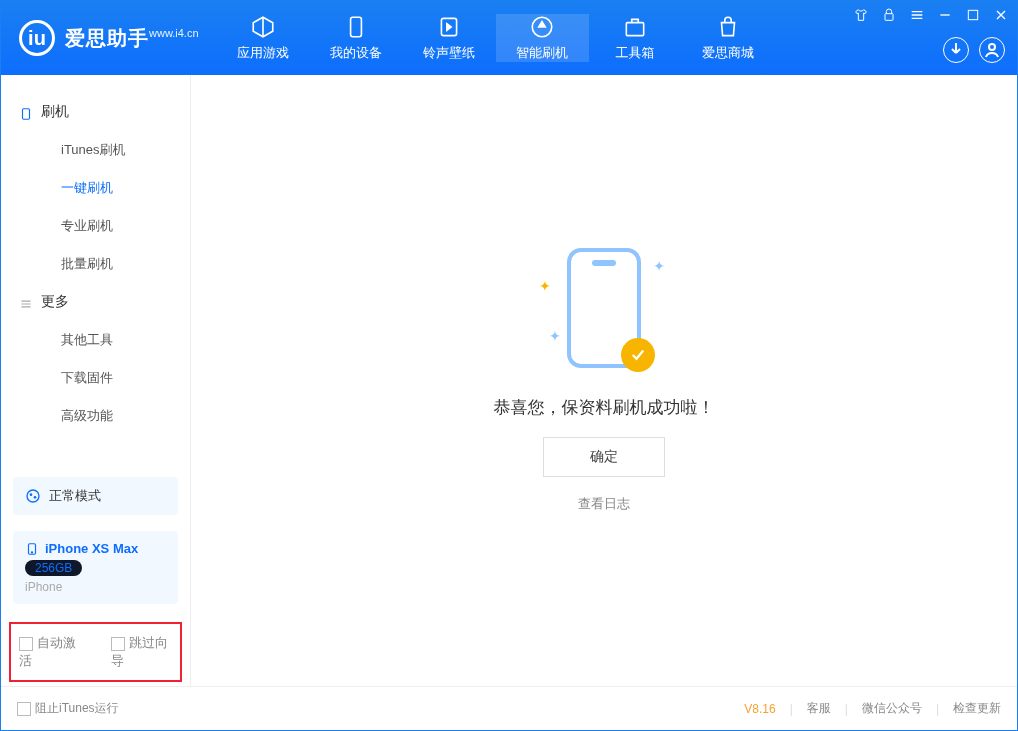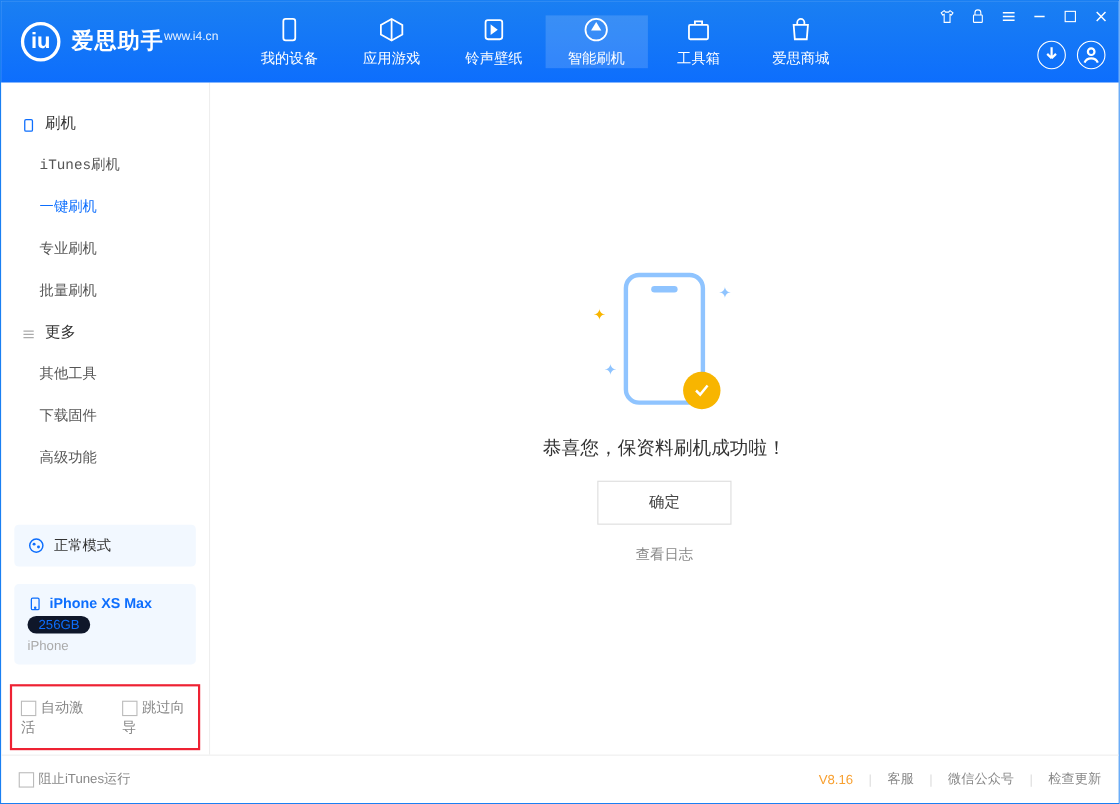--- a/index.html
+++ b/index.html
@@ -16,21 +16,21 @@
 .tab.active { background: rgba(255,255,255,.15); }
 .tab .ticon { width:26px; height:26px; display:flex; align-items:center; justify-content:center; }
 .tab svg { width:26px; height:26px; fill:none; stroke:#fff; stroke-width:1.5; }
 .winctl { position:absolute; right:8px; top:6px; display:flex; gap:12px; align-items:center; }
 .winctl span, .usercircles span { width:16px; height:16px; display:inline-flex; align-items:center; justify-content:center; cursor:pointer; color:#fff; font-size:14px; }
 .usercircles { position:absolute; right:12px; bottom:12px; display:flex; gap:10px; }
 .usercircles .circ { width:26px; height:26px; border:1.5px solid #fff; border-radius:50%; display:flex; align-items:center; justify-content:center; }
 .body { flex:1; display:flex; min-height:0; }
 .sidebar { width:190px; border-right:1px solid #eee; display:flex; flex-direction:column; padding-top:18px; }
 .cat { padding: 10px 18px; color:#333; font-size:14px; display:flex; align-items:flex-end; gap:8px; }
-.subitem { padding: 10px 18px 10px 35px; color:#555; font-size:13px; cursor:pointer;font-family:Liberation Mono, monospace; }
+.subitem { padding: 10px 18px 10px 60px; color:#555; font-size:13px; cursor:pointer; }
 .subitem.active { color:#0d6efd; }
 .sidebar-spacer { flex:1; }
 .modebox, .devbox { margin: 8px 12px; background:#f2f8ff; border-radius:4px; padding:10px 12px; font-size:13px; color:#333; display:flex; align-items:center; gap:8px; }
 .devbox { flex-direction:column; align-items:flex-start; gap:4px; }
 .devbox .devname { font-weight:600; color:#0d6efd; display:flex; align-items:center; gap:6px;}
 .devbox .capacity { background:#0f172a; color:#0d6efd; border-radius:10px; padding:1px 10px; font-size:12px; }
 .devbox .devtype { color:#aaa; font-size:12px; }
 .redbox { margin: 10px 8px 4px 8px; border:2px solid #e23; padding:10px 8px; display:flex; gap:31px; font-size:13px; color:#888; }
 .chk { width:14px; height:14px; border:1px solid #bbb; display:inline-block; vertical-align:middle; margin-right:4px; }
 .main { flex:1; display:flex; flex-direction:column; align-items:center; justify-content:center; gap:18px; }
@@ -57,33 +57,33 @@
       <div class="logo-mark">iu</div>
       <div class="logo-text">
         <span class="cn">爱思助手</span>
         <span class="url">www.i4.cn</span>
       </div>
     </div>
     <div class="tabs" id="tabs">
         <div class="tab">
           <span class="ticon">
             <svg viewBox="0 0 24 24">
-              <rect x="7" y="3" width="10" height="18" rx="2"></rect>
-            </svg>
-          </span>
-          <span>我的设备</span>
-        </div>
-        <div class="tab">
-          <span class="ticon">
-            <svg viewBox="0 0 24 24">
               <path d="M12 3l9 5v8l-9 5-9-5V8z"></path>
               <path d="M12 3v18"></path>
             </svg>
           </span>
           <span>应用游戏</span>
+        </div>
+        <div class="tab">
+          <span class="ticon">
+            <svg viewBox="0 0 24 24">
+              <rect x="7" y="3" width="10" height="18" rx="2"></rect>
+            </svg>
+          </span>
+          <span>我的设备</span>
         </div>
         <div class="tab">
           <span class="ticon">
             <svg viewBox="0 0 24 24">
               <rect x="5" y="4" width="14" height="16" rx="2"></rect>
               <path d="M10 9l4 3-4 3z" fill="#fff"></path>
             </svg>
           </span>
           <span>铃声壁纸</span>
         </div>

